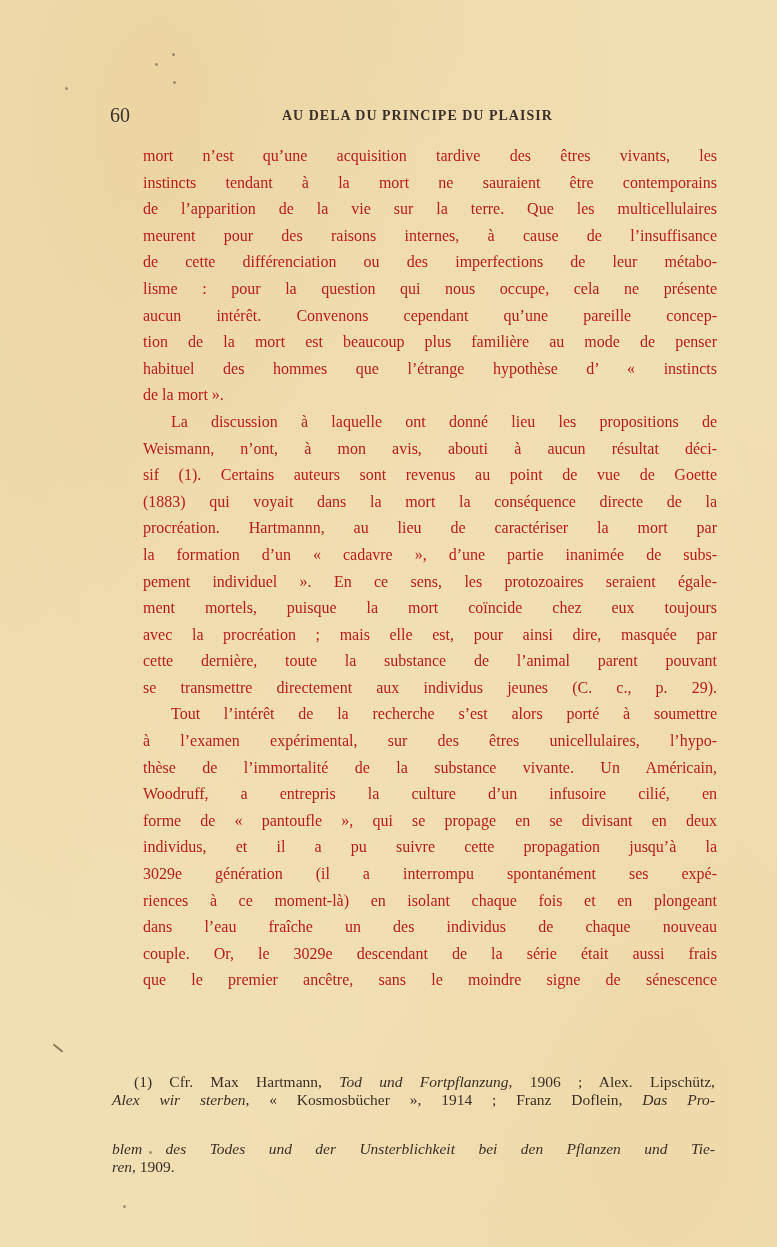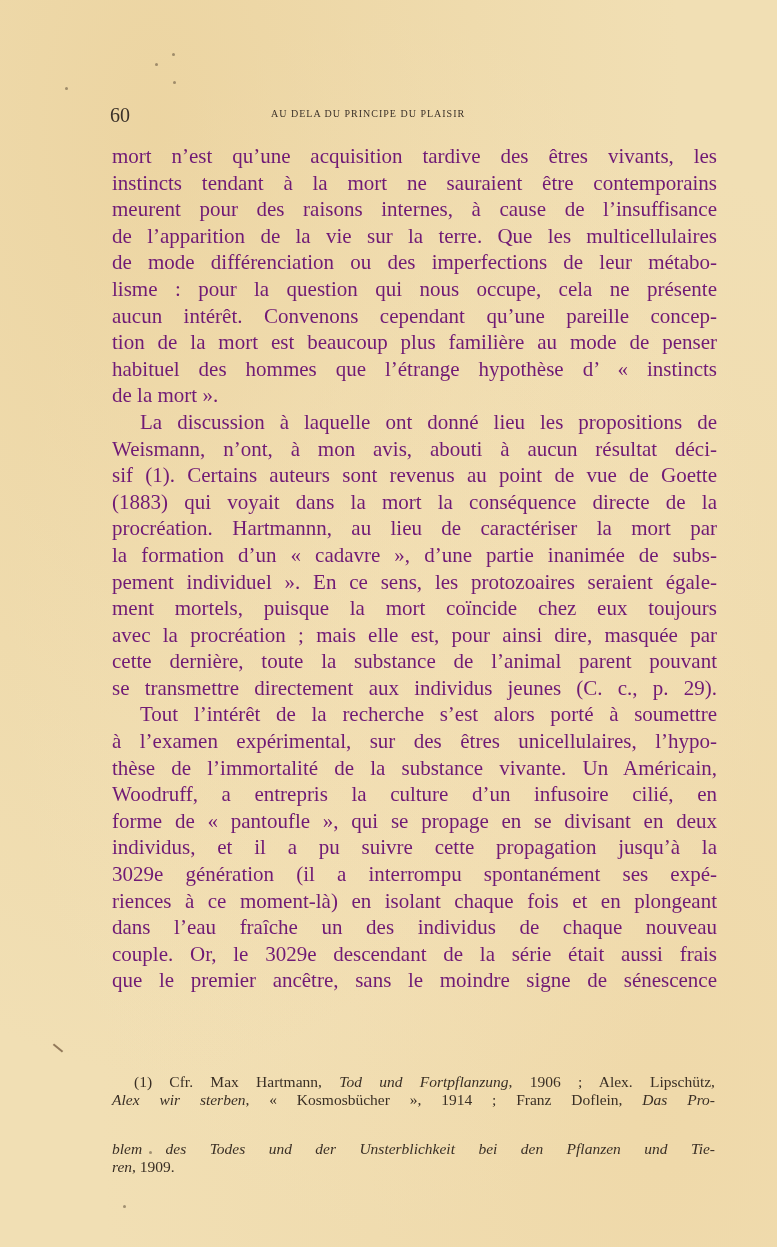--- a/index.html
+++ b/index.html
@@ -10,26 +10,27 @@
         radial-gradient(ellipse at 20% 10%, rgba(230,200,140,0.45), rgba(0,0,0,0) 60%),
         radial-gradient(ellipse at 85% 90%, rgba(235,205,150,0.35), rgba(0,0,0,0) 60%),
         radial-gradient(ellipse at 50% 50%, rgba(247,232,196,0.6), rgba(0,0,0,0) 70%);
       position: relative;
       font-family: "Liberation Serif", "DejaVu Serif", serif;
       color: #3a2f25;
     }
     .page { position: absolute; left: 0; top: 0; width: 777px; height: 1247px; }
     .running-head { position: absolute; top: 104px; left: 110px; width: 612px; height: 22px; }
     .page-number { position: absolute; left: 0; top: 0; font-size: 20px; color: #3b3129; }
-    .running-title { position: absolute; left: 161px; top: 4px; font-size: 10px; letter-spacing: 1px; color: #3b3129; }
+    .running-title { position: absolute; left: 172px; top: 4px; font-size: 14px; letter-spacing: 1px; color: #3b3129; font-weight: bold; }
     .body-text { position: absolute; left: 112px; top: 143px; width: 605px; }
     .line {
-      display: block; height: 26.6px; line-height: 26.6px; font-size: 21px;
+      display: block; height: 26.6px; line-height: 26.6px; font-size: 16px;
       white-space: nowrap; text-align: justify; text-align-last: justify;
-      color: #701a75;
+      color: #b91c1c;
+      margin-left: 31px;
     }
     .line.last { text-align-last: left; }
     .line.indent { padding-left: 28px; font-family: Liberation Serif, serif; }
     .footnotes { position: absolute; left: 112px; top: 1073px; width: 603px; }
     .fn-line {
       display: block; height: 17.5px; line-height: 17.5px; font-size: 15.5px;
       white-space: nowrap; text-align: justify; text-align-last: justify; color: #3a2f25;
     }
     .fn-line.indent { padding-left: 22px; }
     .fn-line.last { text-align-last: left; }
@@ -43,23 +44,23 @@
 <div class="page">
 
   <div class="running-head">
     <span class="page-number">60</span>
     <span class="running-title">AU DELA DU PRINCIPE DU PLAISIR</span>
   </div>
 
   <div class="body-text">
     <span class="line">mort n’est qu’une acquisition tardive des êtres vivants, les</span>
     <span class="line">instincts tendant à la mort ne sauraient être contemporains</span>
+    <span class="line">de l’apparition de la vie sur la terre. Que les multicellulaires</span>
     <span class="line">meurent pour des raisons internes, à cause de l’insuffisance</span>
-    <span class="line">de l’apparition de la vie sur la terre. Que les multicellulaires</span>
-    <span class="line">de mode différenciation ou des imperfections de leur métabo-</span>
+    <span class="line">de cette différenciation ou des imperfections de leur métabo-</span>
     <span class="line">lisme : pour la question qui nous occupe, cela ne présente</span>
     <span class="line">aucun intérêt. Convenons cependant qu’une pareille concep-</span>
     <span class="line">tion de la mort est beaucoup plus familière au mode de penser</span>
     <span class="line">habituel des hommes que l’étrange hypothèse d’ « instincts</span>
     <span class="line last">de la mort ».</span>
     <span class="line indent">La discussion à laquelle ont donné lieu les propositions de</span>
     <span class="line">Weismann, n’ont, à mon avis, abouti à aucun résultat déci-</span>
     <span class="line">sif (1). Certains auteurs sont revenus au point de vue de Goette</span>
     <span class="line">(1883) qui voyait dans la mort la conséquence directe de la</span>
     <span class="line">procréation. Hartmannn, au lieu de caractériser la mort par</span>

